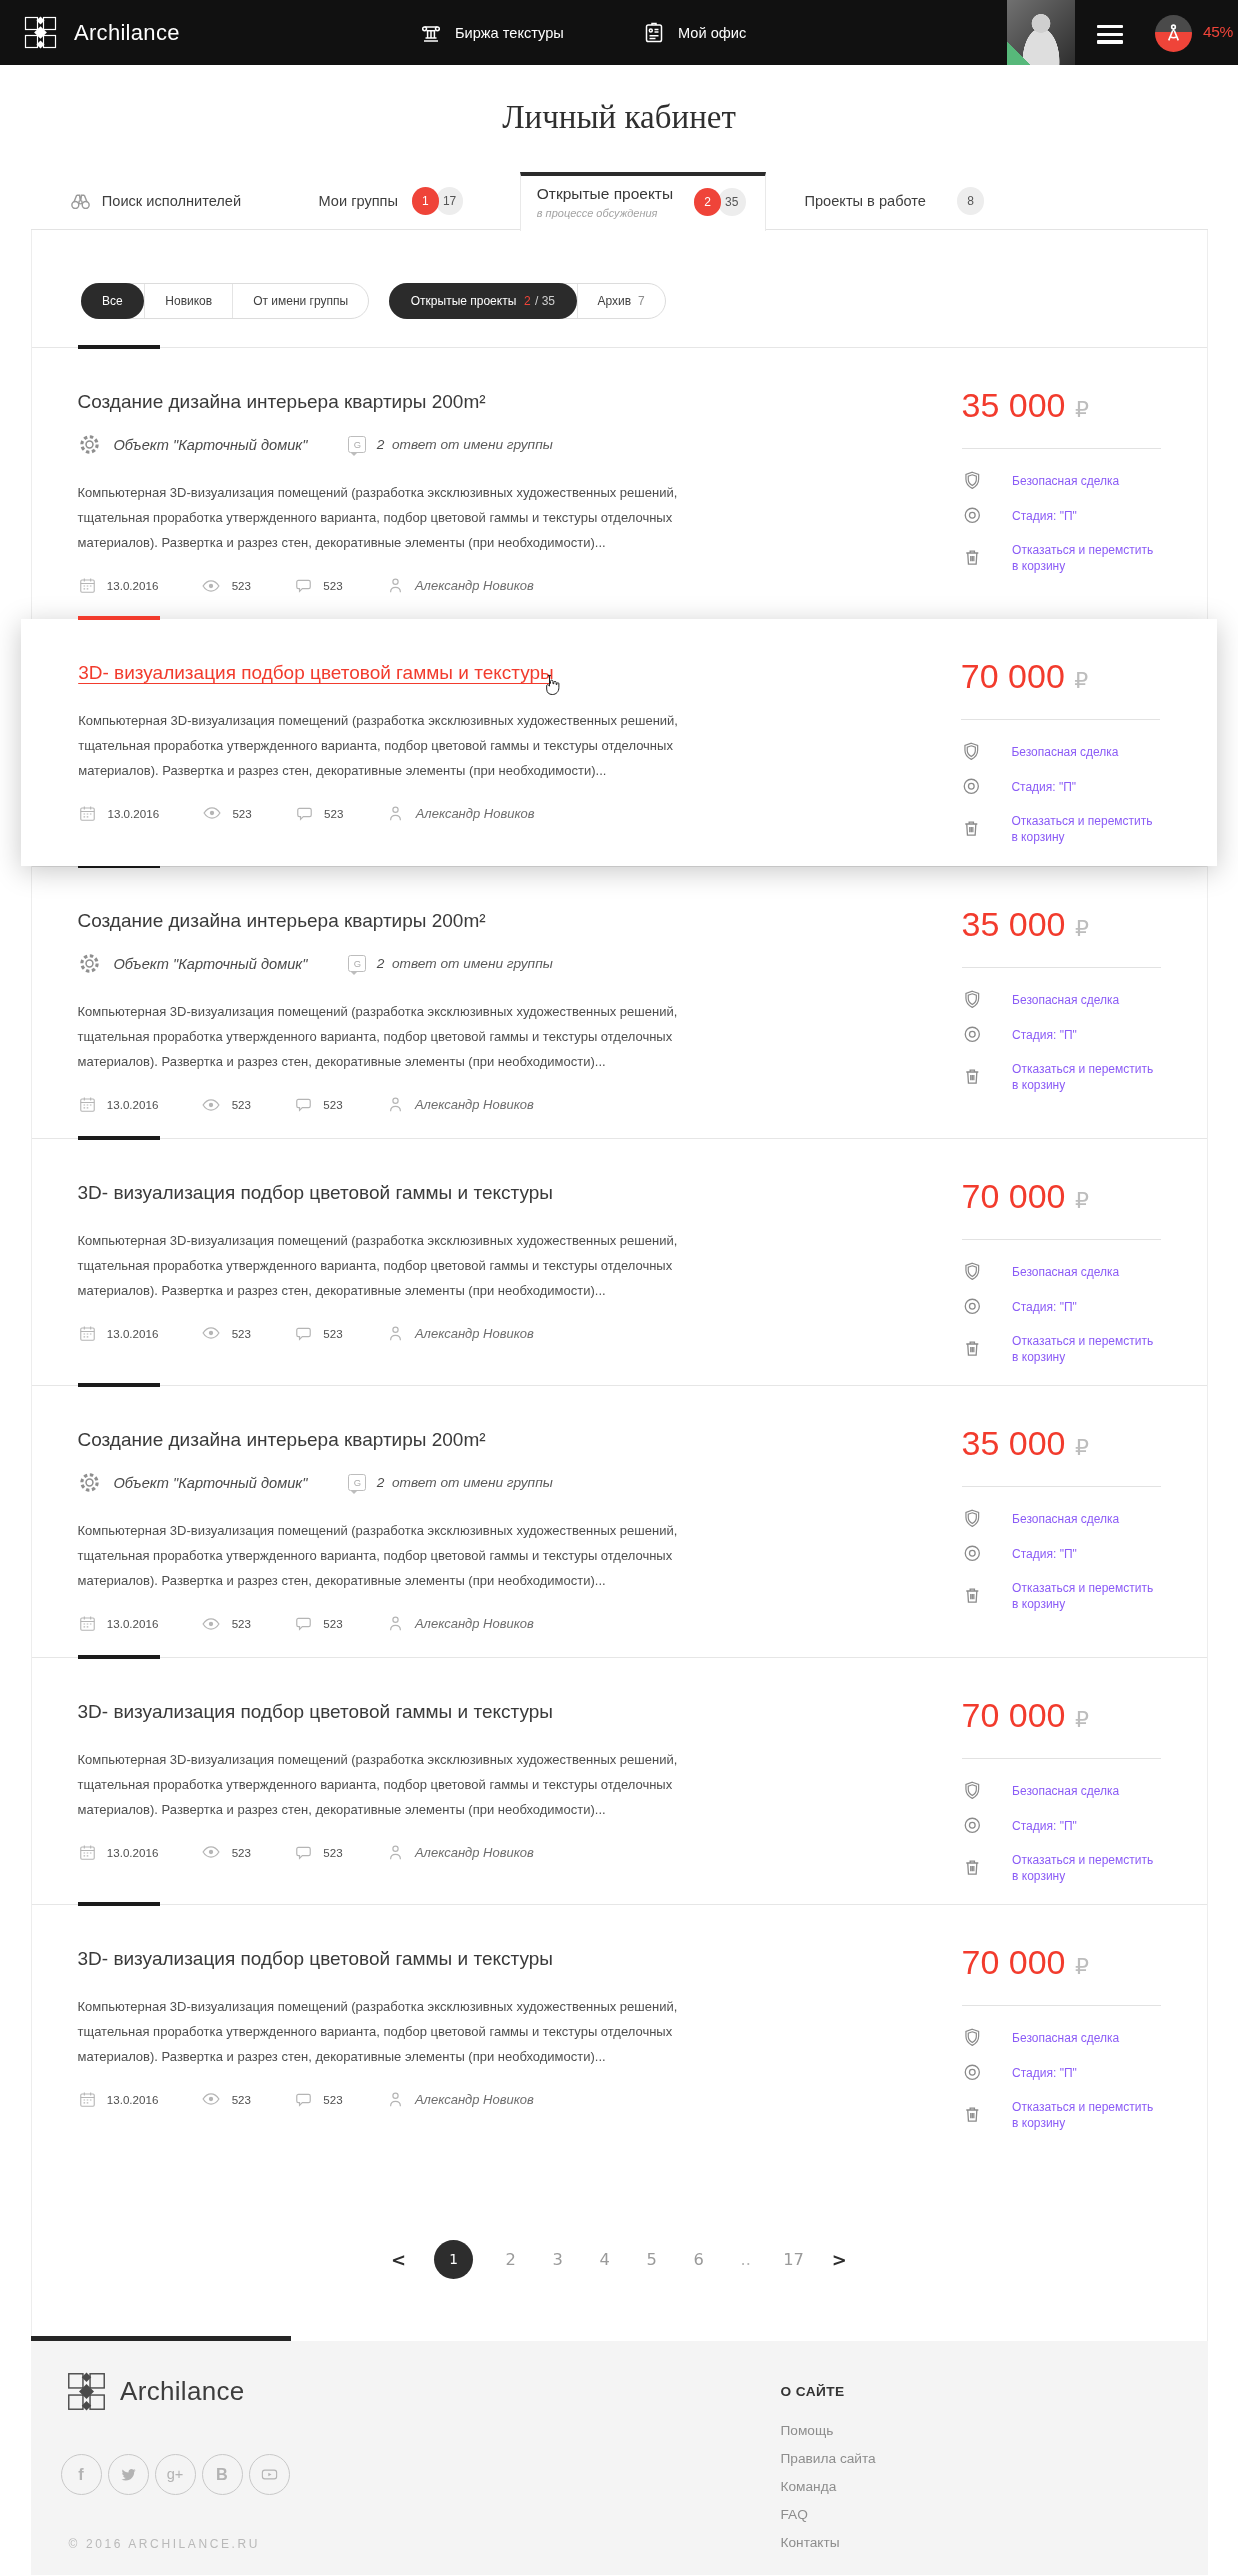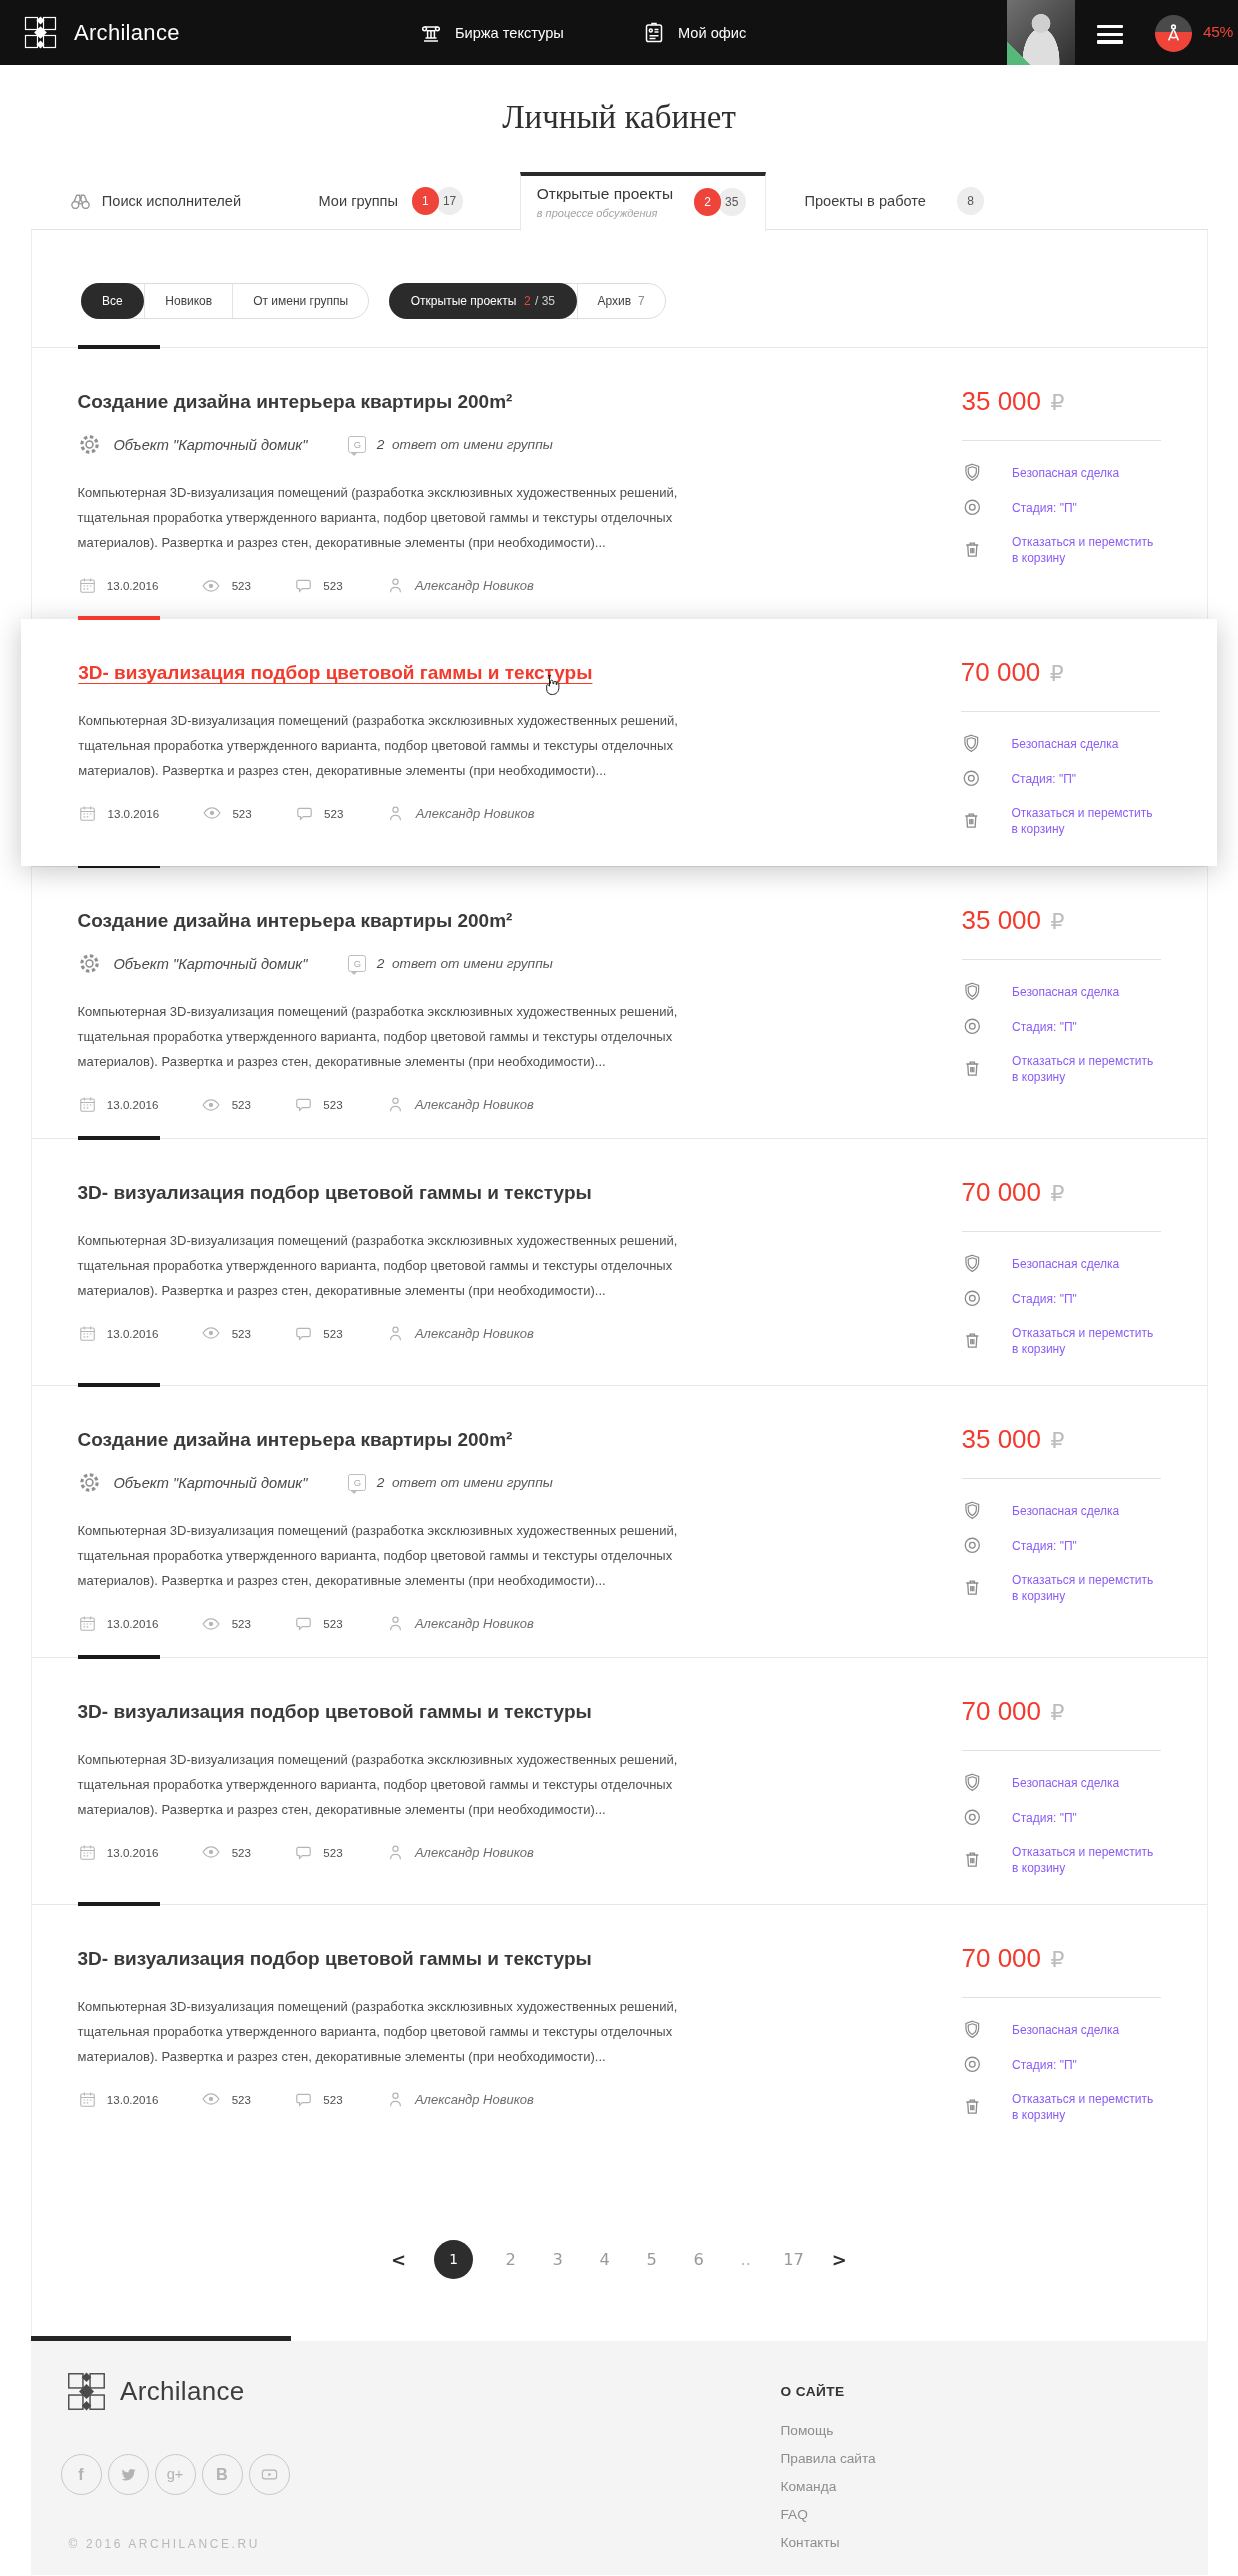--- a/index.html
+++ b/index.html
@@ -57,38 +57,38 @@
   .seg:first-child{border-left:none}
   .seg.active{background:var(--dark);color:#fff;border-radius:18px;margin:-0.9px 0 -0.9px -0.9px;padding:0 21.5px;border-left:none}
   .seg .cnt-red{color:var(--badge-red);margin-left:7.7px}
   .seg .cnt-total{color:#cfcfcf;margin-left:4.3px}
   .seg .cnt-gray{color:#8d8d8d;margin-left:6.9px}
   
   .card{position:relative;background:#fff;border-top:0.9px solid #e6e6e6;padding:43px 46px 0;min-height:247px}
   .card.has-object{min-height:272px}
   .card-bar{position:absolute;top:-2.6px;left:46px;width:82px;height:4.3px;background:#1b1b1b}
   .card-left{width:678px}
-  .card-title{margin:0;font-size:19px;font-weight:bold;color:#3a3a3a;cursor:pointer;display:inline-block}
+  .card-title{margin:0;font-size:19px;font-weight:normal;color:#3a3a3a;cursor:pointer;display:inline-block}
   .object-row{display:flex;align-items:center;margin-top:20.6px;font-size:14.6px;font-style:italic;color:#4a4a4a}
   .object-row .obj-text{margin-left:13px}
   .reply-group{display:flex;align-items:center;margin-left:41px;font-size:13.7px}
   .reply-count{margin-left:10.3px;color:#4a4a4a}
   .reply-label{margin-left:7.7px;color:#5a5a5a}
   .bubble{width:18px;height:16.3px;border:1.3px solid #bdbdbd;border-radius:2.6px;color:#ababab;font-size:9.4px;
     font-style:normal;display:grid;place-items:center;position:relative;background:#fff}
   .bubble::after{content:"";position:absolute;left:1.7px;bottom:-6.9px;border:3.4px solid transparent;border-top-color:#bdbdbd}
   .card-desc{margin:24px 0 0;width:673px;font-size:13px;line-height:25px;color:#4f4f4f}
   .meta-row{display:flex;align-items:center;gap:43px;margin-top:20.6px;font-size:11.6px;color:#8e8e8e}
   .meta{display:flex;align-items:center;gap:10.3px}
   .meta .mtxt{color:#4f4f4f}
   .meta.author .mtxt{font-style:italic;font-size:13px;color:#6e6e6e}
   
   .card-right{position:absolute;top:38px;right:46px;width:199px}
   .price-row{display:flex;align-items:baseline}
-  .price{font-size:26px;color:var(--red)}
+  .price{font-size:34px;color:var(--red)}
   .currency{font-size:22px;color:#bdbdbd;margin-left:9.4px;font-family:"DejaVu Sans",sans-serif}
   .right-divider{height:0.9px;background:#e2e2e2;margin:23px 0 21.5px}
   .action{display:flex;align-items:center;gap:30px;margin-bottom:14.6px;font-size:12px;line-height:16.3px;color:#8b5cf6;cursor:pointer}
   .action .atxt{width:159px;padding-top:1.7px}
   
   .card.hovered{margin:0 -10.3px;padding:43px 57px 0;border-top:none;z-index:2;
     box-shadow:0 5.2px 26px rgba(0,0,0,.22)}
   .card.hovered .card-bar{left:57px;background:var(--red)}
   .card.hovered .card-title{color:var(--red);text-decoration:underline;text-underline-offset:4.3px}
   .card.hovered .card-right{right:57px}

